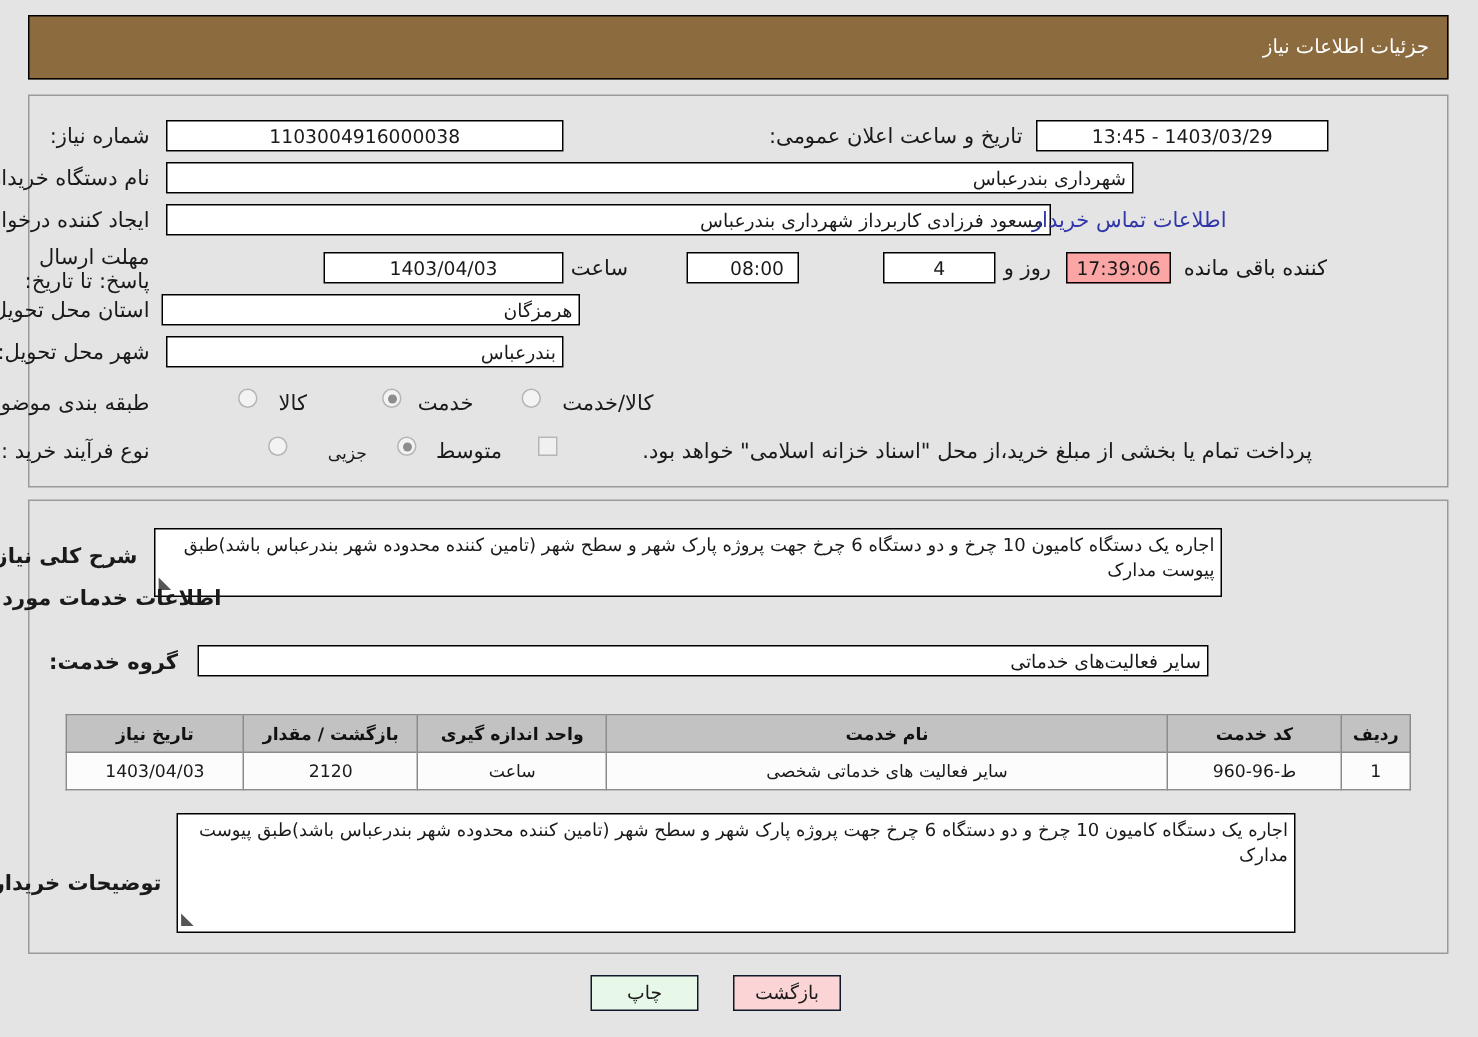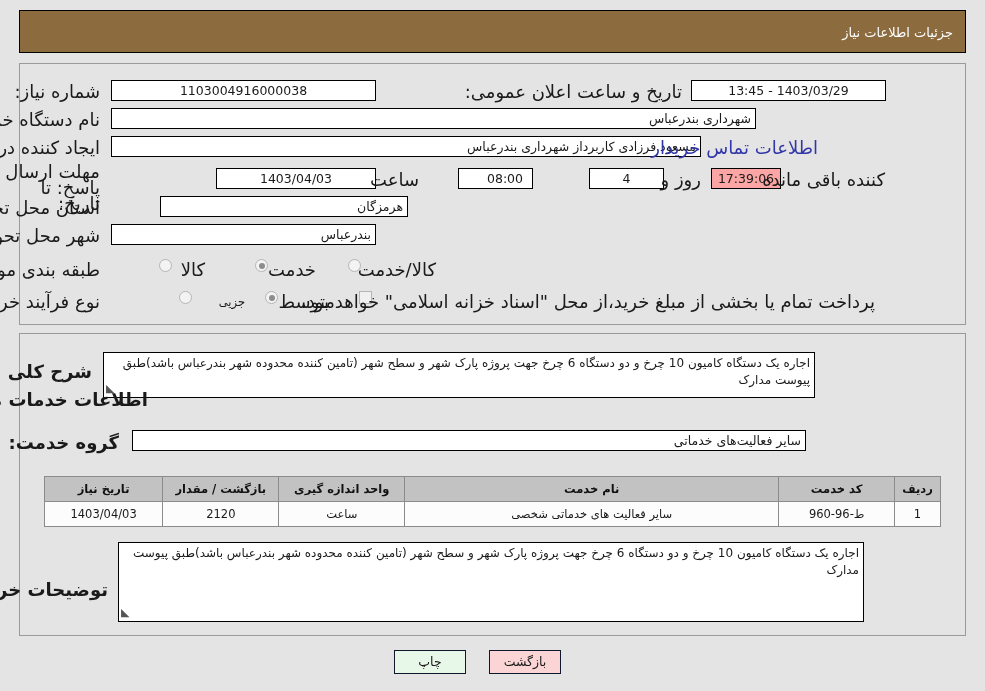--- a/index.html
+++ b/index.html
@@ -52,21 +52,21 @@
   .panel-top {
     left: 19px; top: 63px; width: 947px; height: 262px;
   }
   .panel-bottom {
     left: 19px; top: 333px; width: 947px; height: 303px;
   }
 
   
   .lbl {
     position: absolute;
-    font-size: 18px;
+    font-size: 14px;
     color: #1a1a1a;
     white-space: nowrap;
     line-height: 15px;
   }
   .lbl.b { font-weight: bold; }
   .lbl.blue { color: #3137a8; }
   .lbl.small { font-size: 11.5px; }
 
   
   .fld {
@@ -248,21 +248,21 @@
   <span class="lbl" style="right:885px; top:164px; width:95px; white-space:normal; line-height:16px;">مهلت ارسال پاسخ: تا تاریخ:</span>
   <div class="fld center" style="right:609px; top:168px; width:160px;">1403/04/03</div>
   <span class="lbl" style="right:566px; top:172px;">ساعت</span>
   <div class="fld center" style="right:452px; top:168px; width:75px;padding-left:23px;">08:00</div>
   <div class="fld center" style="right:321px; top:168px; width:75px;">4</div>
   <span class="lbl" style="right:284px; top:172px;">روز و</span>
   <div class="fld yellow center" style="right:204px; top:168px; width:70px;">17:39:06</div>
   <span class="lbl" style="right:100px; top:172px;">کننده باقی مانده</span>
 
   <span class="lbl" style="right:885px; top:200px;">استان محل تحویل:</span>
-  <div class="fld right" style="right:577px; top:196px; width:248px;">هرمزگان</div>
+  <div class="fld right" style="right:598px; top:196px; width:279px;">هرمزگان</div>
 
   <span class="lbl" style="right:885px; top:228px;">شهر محل تحویل:</span>
   <div class="fld right" style="right:609px; top:224px; width:265px;">بندرعباس</div>
 
   <span class="lbl" style="right:885px; top:262px;">طبقه بندی موضوعی:</span>
   <span class="radio" style="right:813px; top:259px;"></span>
   <span class="lbl" style="right:780px; top:262px;">کالا</span>
   <span class="radio on" style="right:717px; top:259px;"></span>
   <span class="lbl" style="right:669px; top:262px;">خدمت</span>
   <span class="radio" style="right:624px; top:259px;"></span>

